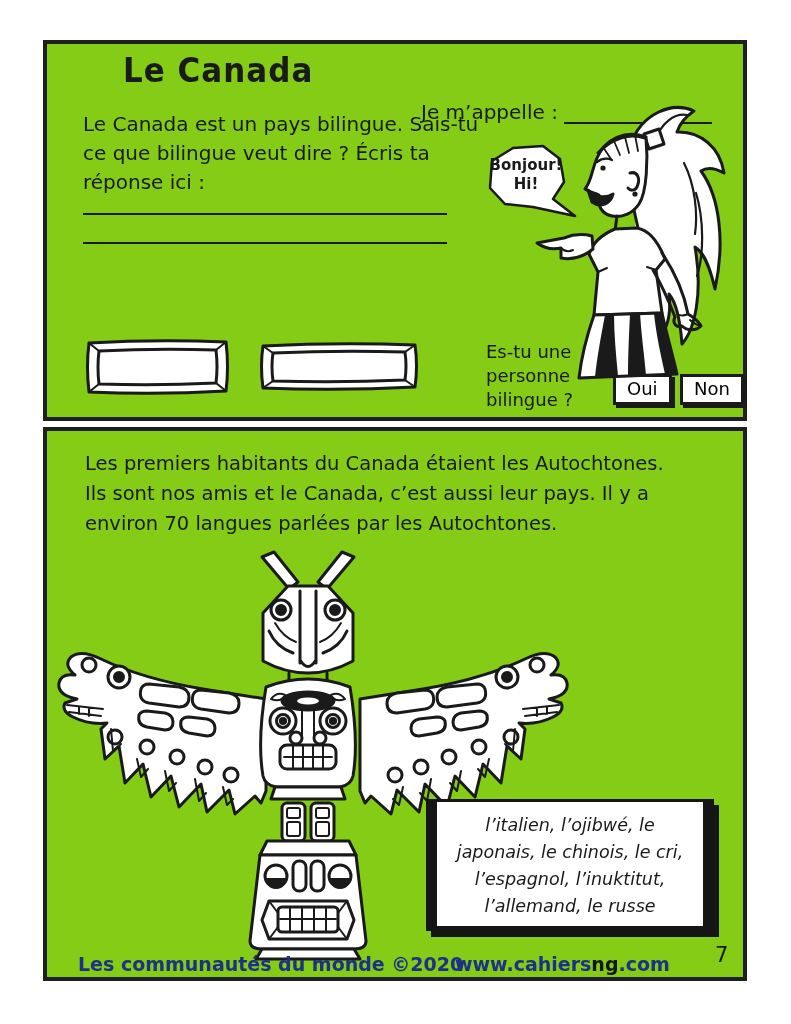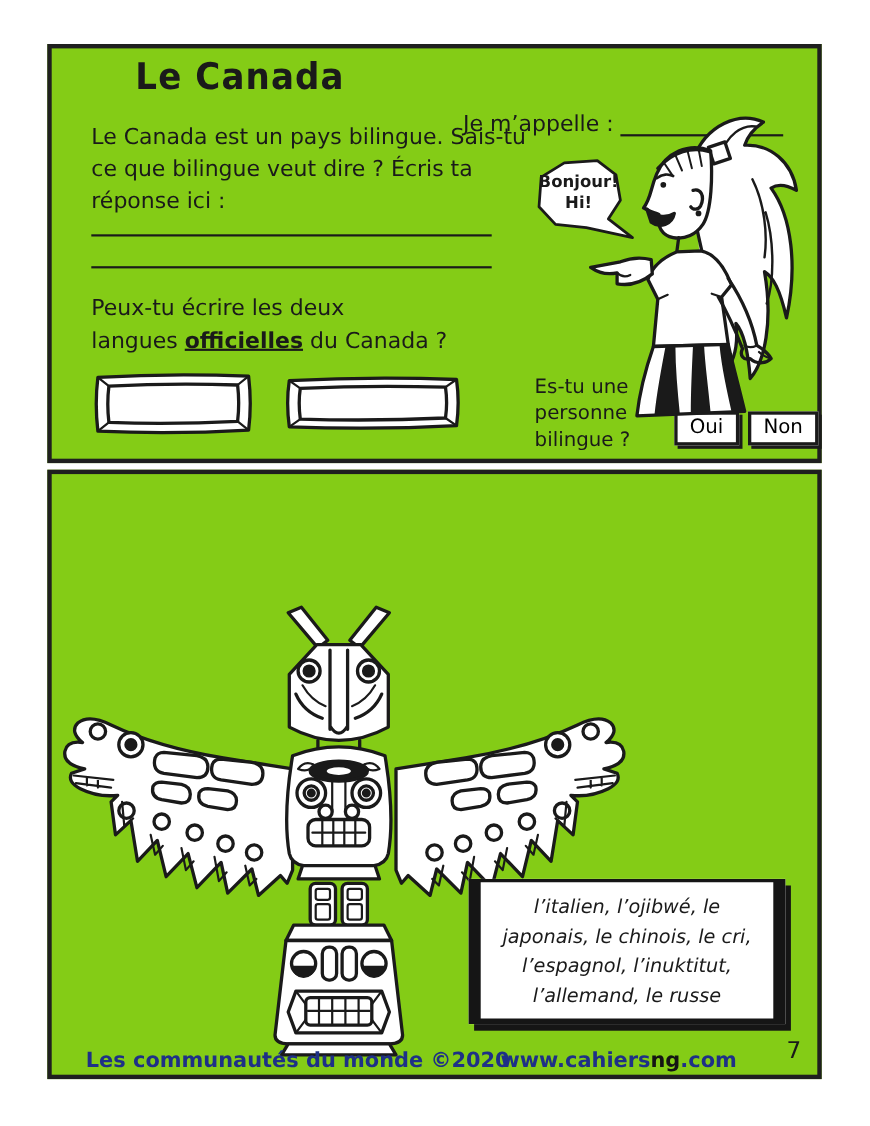--- a/index.html
+++ b/index.html
@@ -59,24 +59,20 @@
       <span>Je m’appelle :</span><span class="name-line"></span>
     </div>
 
     <div class="abs intro">Le Canada est un pays bilingue. Sais-tu
 ce que bilingue veut dire ? Écris ta
 réponse ici :</div>
 
     <div class="abs write-line" style="top:169px;"></div>
     <div class="abs write-line" style="top:198px;"></div>
 
-    <div class="abs q2">
-      <span>Peux-tu écrire les deux</span><br>
-      <span>langues </span><span class="kw">officielles</span><span> du Canada ?</span>
-    </div>
 
     <svg class="abs answer-box" style="left:38px; width:145px; height:58px;" viewBox="0 0 145 58" preserveAspectRatio="none">
       <g fill="#fff" stroke="#1a1a1a" stroke-width="3" stroke-linejoin="round">
         <path d="M4,5 Q72,1 141,4 Q144,29 141,53 Q72,57 4,54 Q1,29 4,5 Z"></path>
         <path d="M14,13 Q72,10 131,12 Q133,29 131,45 Q72,48 14,46 Q12,29 14,13 Z"></path>
         <path d="M4,5 L14,13 M141,4 L131,12 M4,54 L14,46 M141,53 L131,45" stroke-width="2" fill="none"></path>
       </g>
     </svg>
     <svg class="abs answer-box" style="left:212px; top:297px; width:160px; height:51px;" viewBox="0 0 160 51" preserveAspectRatio="none">
       <g fill="#fff" stroke="#1a1a1a" stroke-width="3" stroke-linejoin="round">
@@ -136,20 +132,23 @@
         <path d="M60,214 C52,237 47,259 45,277 L143,273 C138,252 132,230 128,212 Z"></path>
         <path d="M71,214 C67,235 63,257 61,276 L84,275 C82,254 80,233 80,213 Z" fill="#1a1a1a" stroke="none"></path>
         <path d="M96,213 C95,233 94,256 94,275 L112,274 C110,252 107,231 106,212 Z" fill="#1a1a1a" stroke="none"></path>
         <path d="M120,212 C122,233 127,255 131,273 L143,273 C138,252 132,230 128,212 Z" fill="#1a1a1a" stroke="none"></path>
       </g>
     </svg>
   </div>
 
   <div class="frame frame-bottom">
 
+    <div class="abs para2">Les premiers habitants du Canada étaient les Autochtones.
+Ils sont nos amis et le Canada, c’est aussi leur pays. Il y a
+environ 70 langues parlées par les Autochtones.</div>
 
     <svg class="abs totem-svg" viewBox="0 0 548 412">
       <g stroke="#1a1a1a" stroke-width="3" fill="#fff" stroke-linejoin="round" stroke-linecap="round">
 
         <g id="wingL">
           <path d="M213,150 L150,140 Q90,130 48,110 Q28,100 18,108 Q10,116 22,126 Q8,124 6,134 Q4,146 24,150 L12,154 Q8,162 20,168 Q36,176 54,174 L48,180 L52,210 L66,197 L72,234 L90,215 L98,248 L118,227 L126,258 L148,235 L154,263 L176,241 L182,265 L202,247 L208,254 L213,242 Z"></path>
           <path d="M14,156 L50,160 M16,163 L48,167 M26,158 L26,165 M36,160 L36,167" fill="none" stroke-width="2"></path>
           <circle cx="36" cy="116" r="7"></circle>
           <circle cx="66" cy="128" r="11"></circle>
             <circle cx="66" cy="128" r="4.5" fill="#1a1a1a"></circle>

